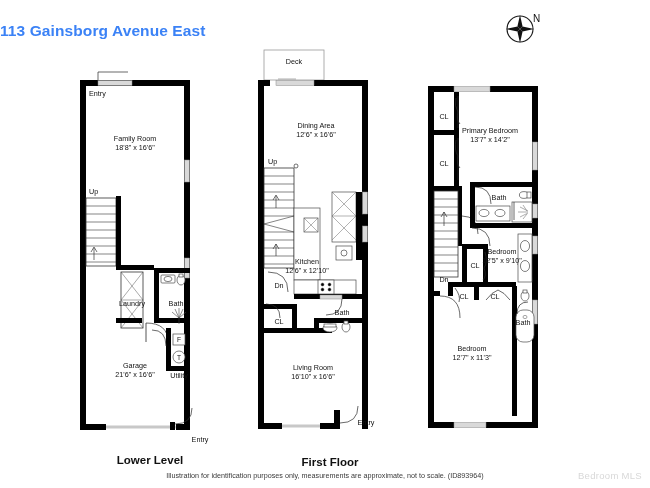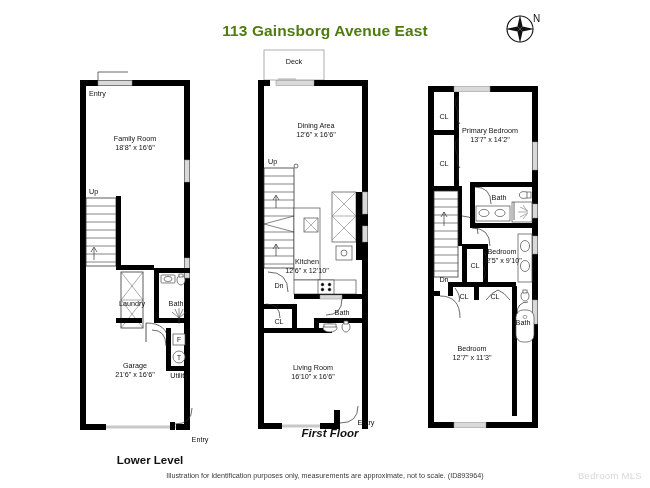--- a/index.html
+++ b/index.html
@@ -19,25 +19,24 @@
     position: absolute;
     left: 0; top: 0;
     width: 650px;
     height: 488px;
   }
   .title {
     position: absolute;
     left: 0;
     top: 22px;
     width: 650px;
-    text-align: center;
     font-size: 15.5px;
     font-weight: bold;
     letter-spacing: 0.1px;
-    color: #4d7c0f;
+    color: #3b82f6;
   }
   .compass {
     position: absolute;
     left: 503px;
     top: 12px;
     width: 34px;
     height: 34px;
   }
   .compass-n {
     position: absolute;
@@ -51,21 +50,21 @@
     overflow: visible;
   }
   .floor-caption {
     position: absolute;
     font-size: 11.5px;
     font-weight: bold;
     color: #111;
     text-align: center;
   }
   #cap-lower { left: 75px; top: 454px; width: 150px; }
-  #cap-first { left: 255px; top: 427px; width: 150px; font-style: italic; }
+  #cap-first { left: 255px; top: 456px; width: 150px; }
   #cap-second { left: 425px; top: 446px; width: 150px; }
   .disclaimer {
     position: absolute;
     left: 0;
     top: 471px;
     width: 650px;
     text-align: center;
     font-size: 7.2px;
     color: #3a3a3a;
   }

